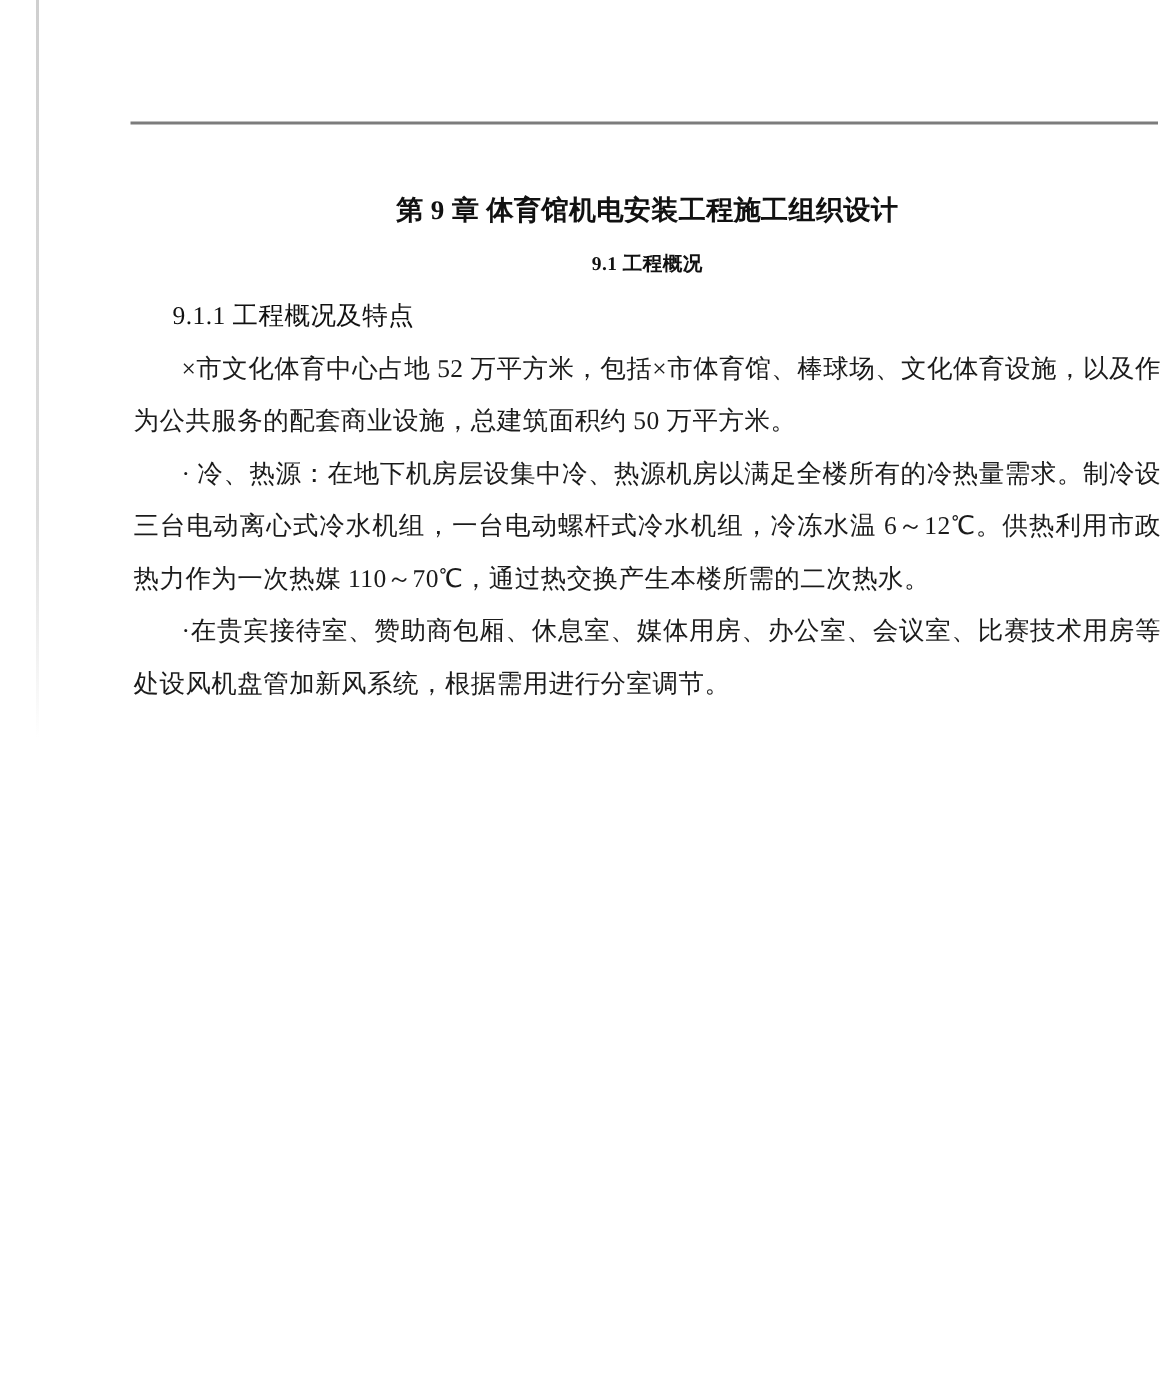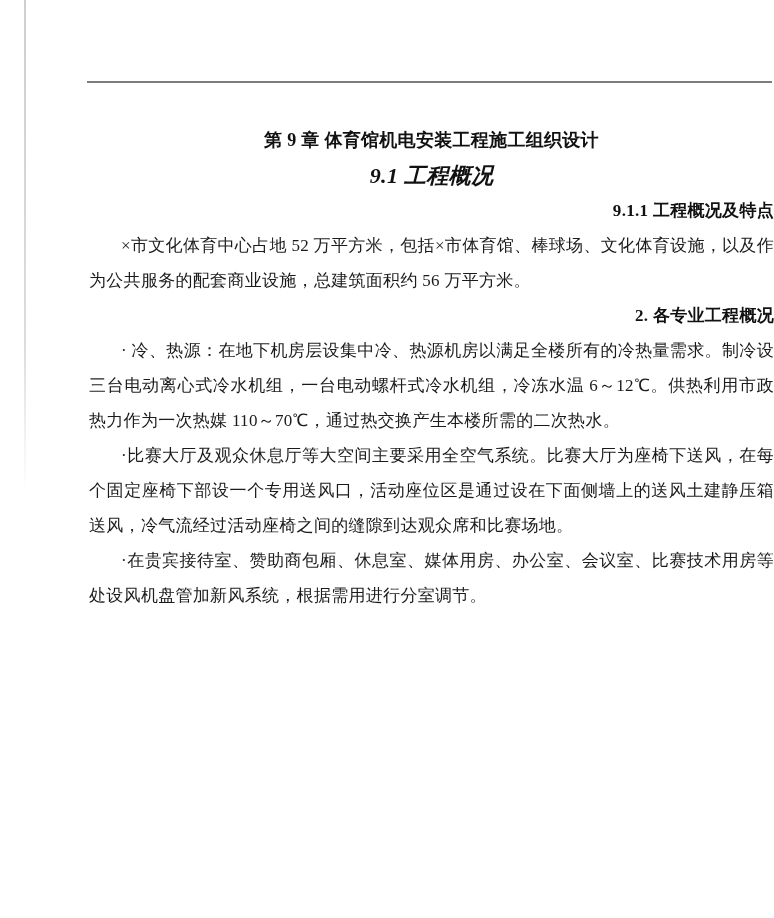--- a/index.html
+++ b/index.html
@@ -42,26 +42,26 @@
     color: #1b1b1b;
     text-align: justify;
     letter-spacing: 0.3px;
   }
   .center-bold {
     text-align: center;
     font-weight: 700;
     color: #111111;
   }
   .chapter-title { font-size: 18px; }
-  .section-title { font-size: 22px; font-style: italic; }
+  .section-title { font-size: 13px; }
   .sub-heading {
-    font-weight: 700;
+    font-weight: 400;
     margin-left: 26px;
     color: #111111;
-    text-align: right;
+    text-align: left;
   }
   .para { text-indent: 32px; }
 </style>
 </head>
 <body>
 
 <div class="page">
 
   <div class="page-edge-left"></div>
 
@@ -69,27 +69,25 @@
 
   <div class="content">
 
     <div class="center-bold chapter-title">第 9 章  体育馆机电安装工程施工组织设计</div>
 
     <div class="center-bold section-title">9.1  工程概况</div>
 
     <div class="sub-heading">9.1.1 工程概况及特点</div>
 
 
-    <div class="para">×市文化体育中心占地 52 万平方米，包括×市体育馆、棒球场、文化体育设施，以及作为公共服务的配套商业设施，总建筑面积约 56 万平方米。</div>
+    <div class="para">×市文化体育中心占地 52 万平方米，包括×市体育馆、棒球场、文化体育设施，以及作为公共服务的配套商业设施，总建筑面积约 50 万平方米。</div>
 
 
-    <div class="sub-heading">2.  各专业工程概况</div>
 
 
     <div class="para">·  冷、热源：在地下机房层设集中冷、热源机房以满足全楼所有的冷热量需求。制冷设三台电动离心式冷水机组，一台电动螺杆式冷水机组，冷冻水温 6～12℃。供热利用市政热力作为一次热媒 110～70℃，通过热交换产生本楼所需的二次热水。</div>
 
 
-    <div class="para">·比赛大厅及观众休息厅等大空间主要采用全空气系统。比赛大厅为座椅下送风，在每个固定座椅下部设一个专用送风口，活动座位区是通过设在下面侧墙上的送风土建静压箱送风，冷气流经过活动座椅之间的缝隙到达观众席和比赛场地。</div>
 
     <div class="para">·在贵宾接待室、赞助商包厢、休息室、媒体用房、办公室、会议室、比赛技术用房等处设风机盘管加新风系统，根据需用进行分室调节。</div>
 
   </div>
 </div>
 
 </body></html>

